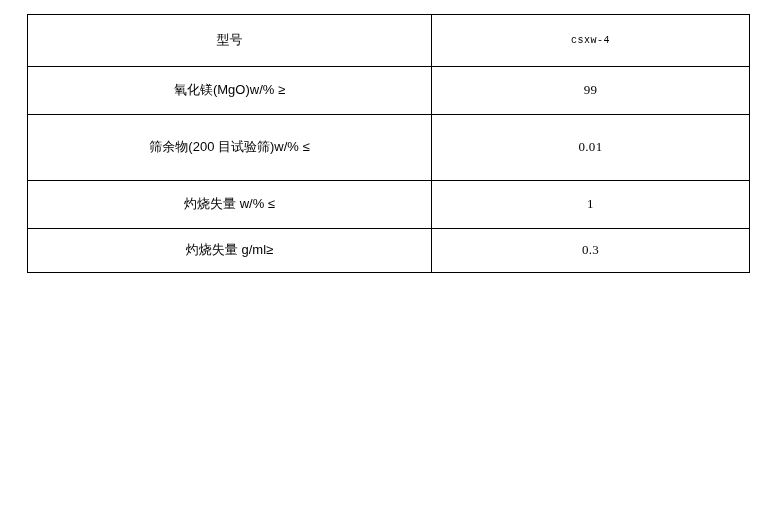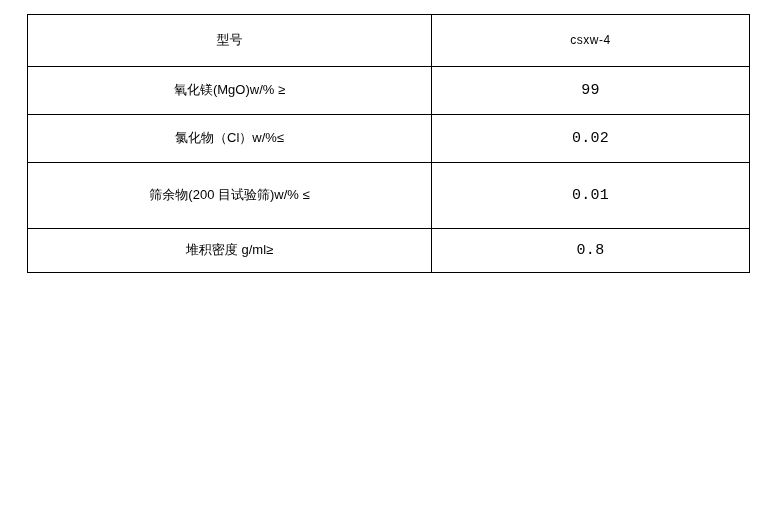--- a/index.html
+++ b/index.html
@@ -41,27 +41,27 @@
     width: 404px;
   }
   .col-value {
     width: 318px;
   }
   .cell-text {
     display: block;
     padding: 0 6px;
   }
   .value-cell .cell-text {
-    font-family: Liberation Mono, monospace;
-    font-size: 15px;
+    font-family: Liberation Serif, serif;
+    font-size: 13px;
     letter-spacing: 0.3px;
   }
   .header-value .cell-text {
-    font-family: Liberation Sans, sans-serif;
-    font-size: 12px;
+    font-family: Liberation Mono, monospace;
+    font-size: 10px;
     letter-spacing: 0.5px;
   }
 </style>
 </head>
 <body>
 
 <div class="page">
 
   <table class="spec-table">
     <colgroup>
@@ -84,44 +84,44 @@
           <span class="cell-text">氧化镁(MgO)w/% ≥</span>
         </td>
         <td class="value-cell">
           <span class="cell-text">99</span>
         </td>
       </tr>
 
 
 
 
-      <tr style="height:48px">
-        <td class="param-cell">
-          <span class="cell-text">氯化物（Cl）w/%≤</span>
-        </td>
-        <td class="value-cell">
-          <span class="cell-text">0.02</span>
-        </td>
-      </tr>
 
       <tr style="height:66px">
         <td class="param-cell">
           <span class="cell-text">筛余物(200 目试验筛)w/% ≤</span>
         </td>
         <td class="value-cell">
           <span class="cell-text">0.01</span>
         </td>
       </tr>
 
+      <tr style="height:48px">
+        <td class="param-cell">
+          <span class="cell-text">灼烧失量 w/% ≤</span>
+        </td>
+        <td class="value-cell">
+          <span class="cell-text">1</span>
+        </td>
+      </tr>
 
       <tr style="height:44px">
         <td class="param-cell">
-          <span class="cell-text">堆积密度 g/ml≥</span>
+          <span class="cell-text">灼烧失量 g/ml≥</span>
         </td>
         <td class="value-cell">
-          <span class="cell-text">0.8</span>
+          <span class="cell-text">0.3</span>
         </td>
       </tr>
 
     </tbody>
   </table>
 
 </div>
 
 </body></html>

